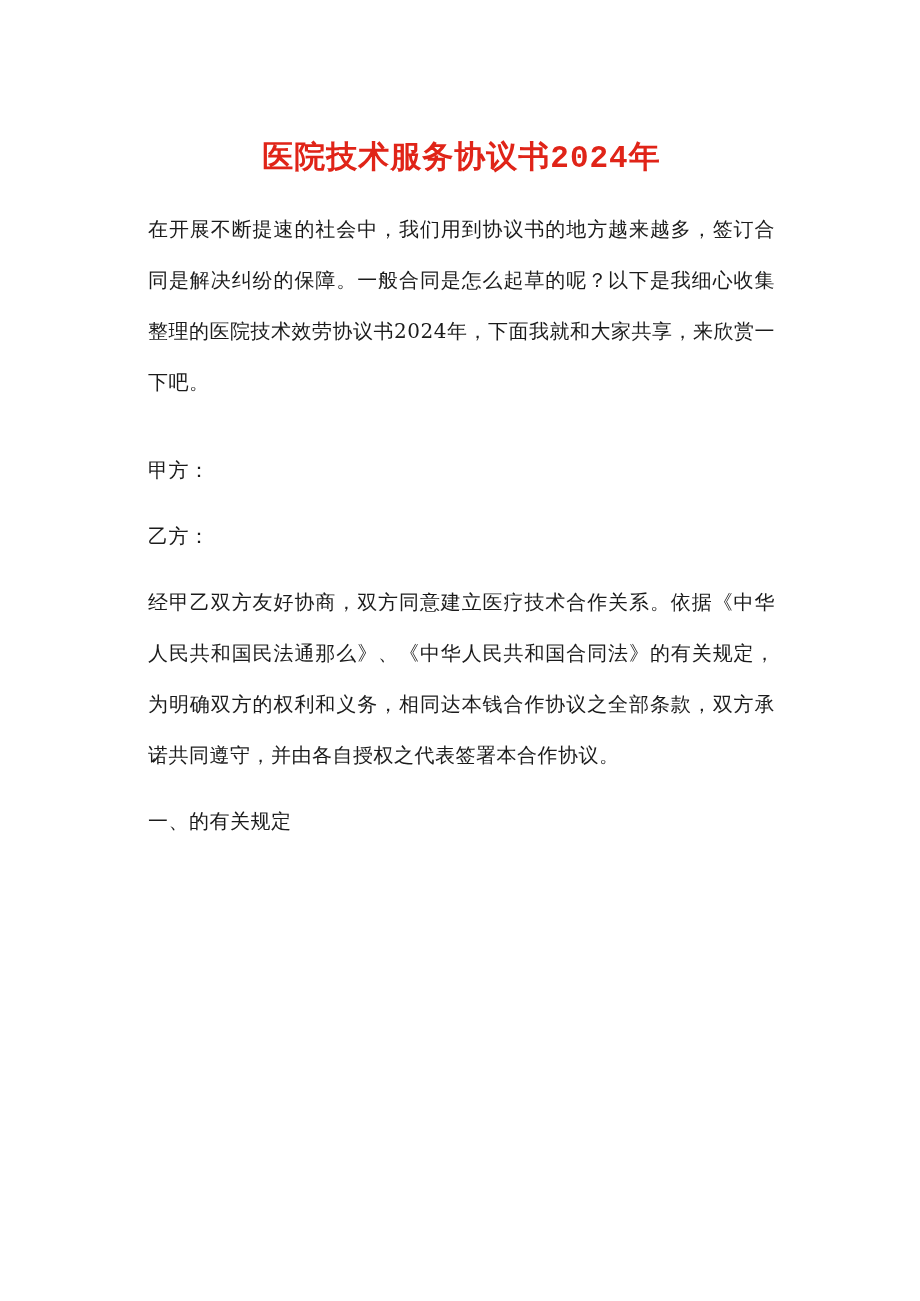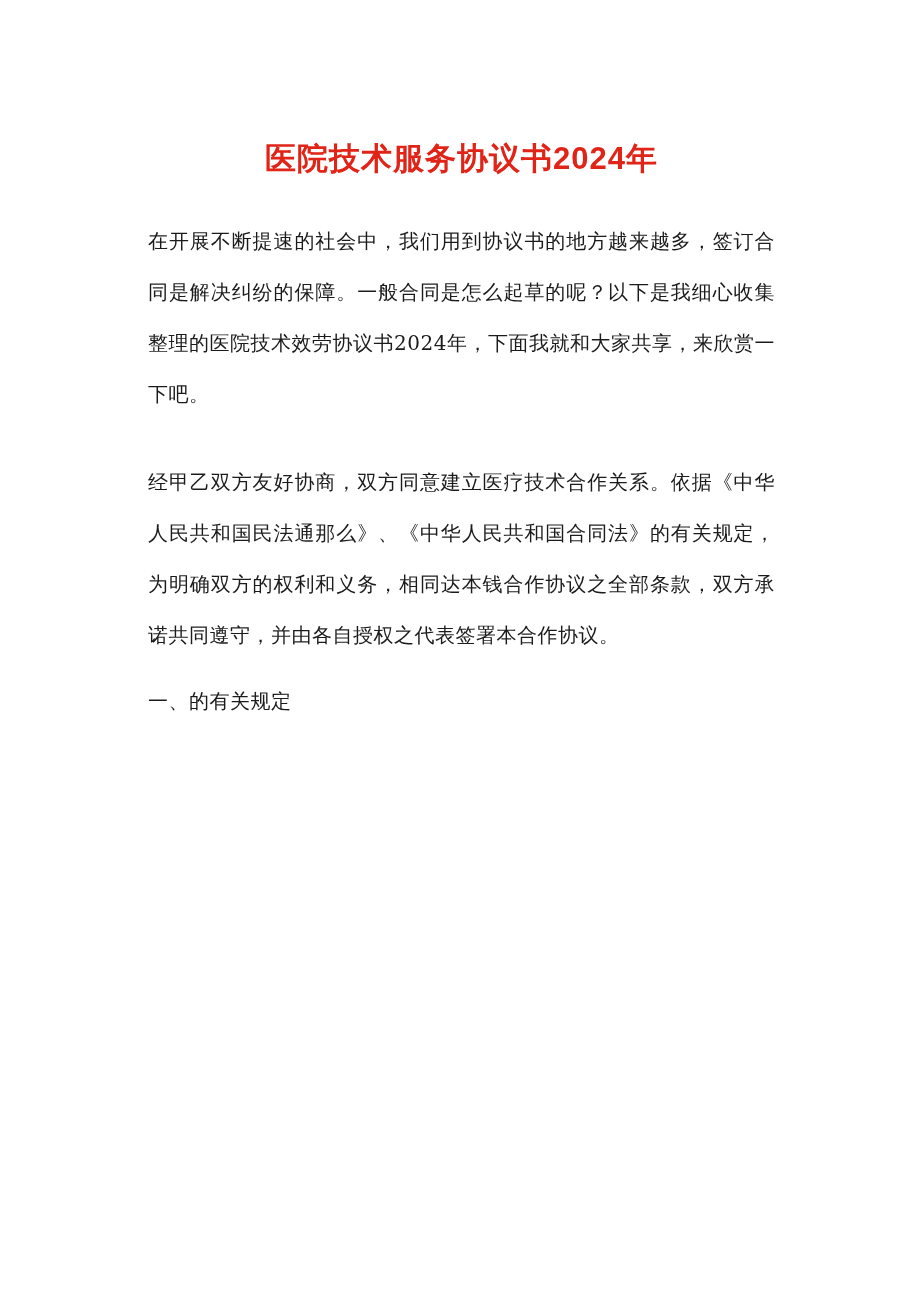--- a/index.html
+++ b/index.html
@@ -15,28 +15,28 @@
     color: #1b1b1b;
   }
   .page {
     box-sizing: border-box;
     width: 920px;
     height: 1301px;
     background: #ffffff;
     padding: 138px 130px 0 133px;
   }
   .doc-title {
-    margin: 0 0 36px 0;
+    margin: 0 0 24px 0;
     text-align: center;
     font-size: 31px;
     line-height: 42px;
     font-weight: bold;
     color: #e02418;
     letter-spacing: 1px;
-    font-family: Liberation Sans, sans-serif;
+    font-family: Liberation Mono, monospace;
   }
   .para {
     margin: 15px;
     font-size: 20px;
     line-height: 51px;
     text-align: justify;
     text-justify: inter-character;
     word-break: break-all;
     letter-spacing: 0.5px;
   }
@@ -50,21 +50,23 @@
 </head>
 <body>
 
 <div class="page">
 
   <h1 class="doc-title">医院技术服务协议书2024年</h1>
 
   <p class="para last-unjustified gap-after">在开展不断提速的社会中，我们用到协议书的地方越来越多，签订合同是解决纠纷的保障。一般合同是怎么起草的呢？以下是我细心收集整理的医院技术效劳协议书2024年，下面我就和大家共享，来欣赏一下吧。</p>
 
 
+  <p class="para">甲方：</p>
 
+  <p class="para">乙方：</p>
 
   <p class="para last-unjustified">经甲乙双方友好协商，双方同意建立医疗技术合作关系。依据《中华人民共和国民法通那么》、《中华人民共和国合同法》的有关规定，为明确双方的权利和义务，相同达本钱合作协议之全部条款，双方承诺共同遵守，并由各自授权之代表签署本合作协议。</p>
 
   <p class="para">一、的有关规定</p>
 
 
 
 
 </div>
 

